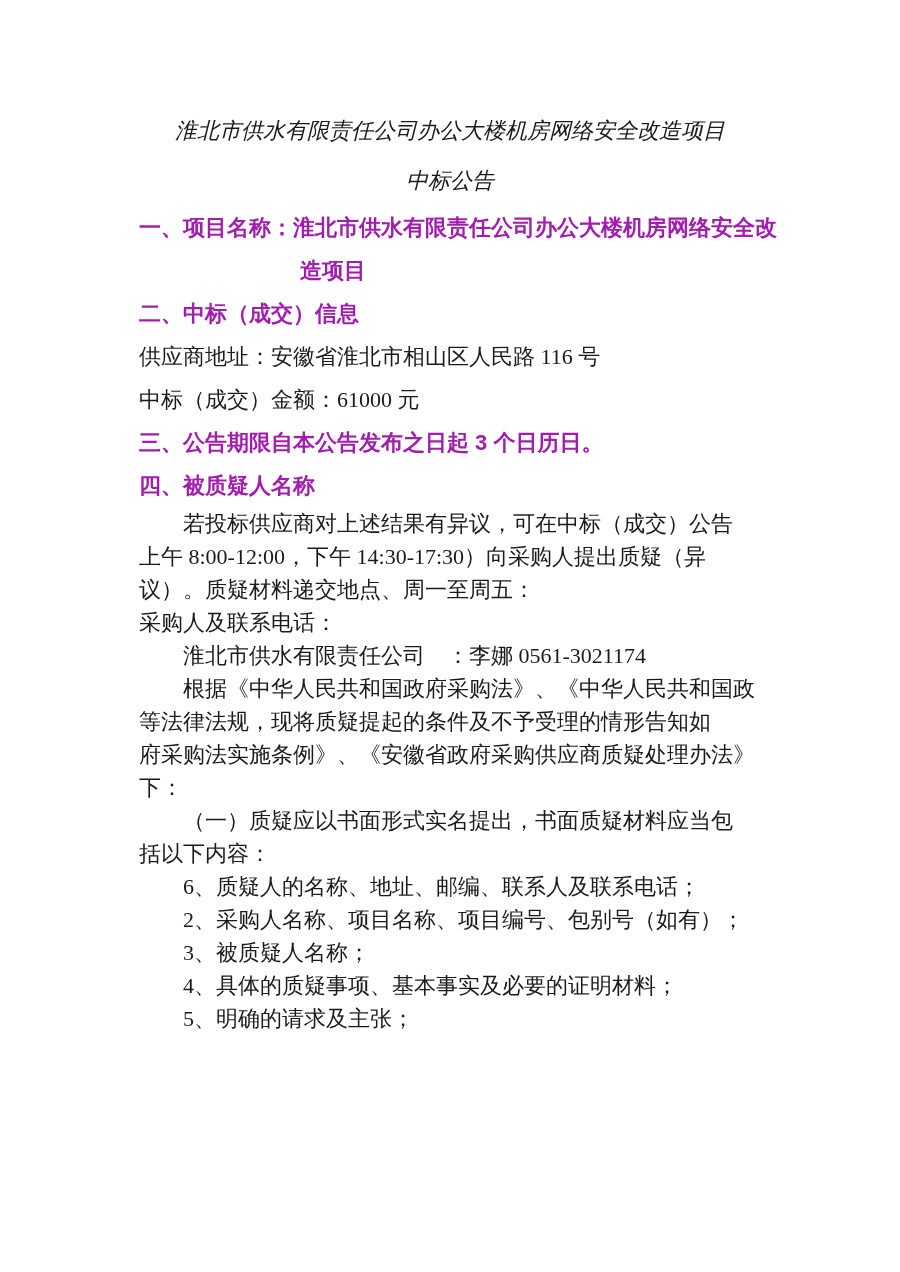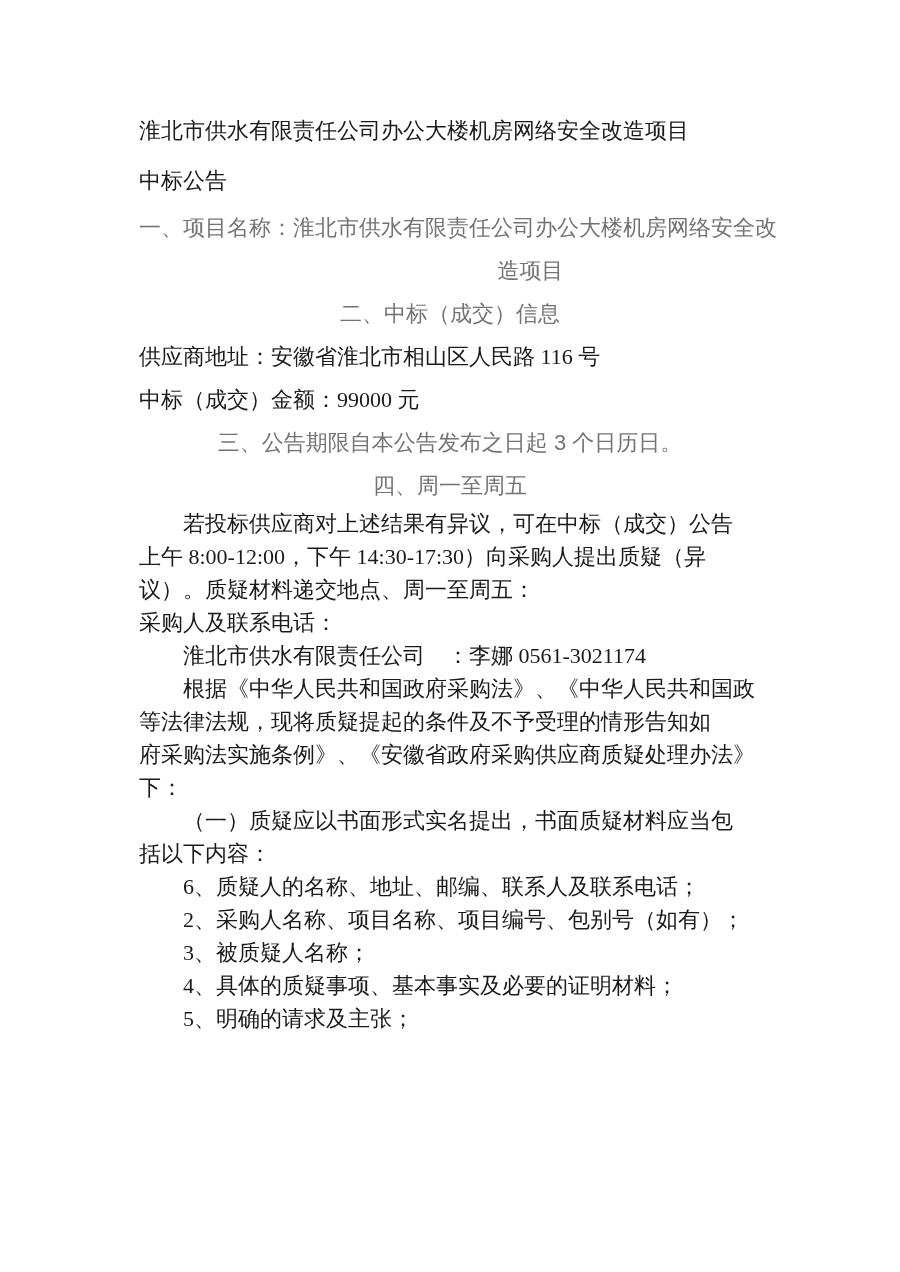--- a/index.html
+++ b/index.html
@@ -18,35 +18,36 @@
     font-family: "Liberation Serif", "DejaVu Serif", serif;
     font-size: 22px;
     overflow: hidden;
   }
   .line {
     white-space: nowrap;
   }
   
   .title-line {
     line-height: 50px;
+    text-align: center;
+    font-style: italic;
   }
   
   .sec {
     line-height: 43px;
   }
   
   .b {
     line-height: 33px;
   }
   
   .hei {
-    font-weight: 400;
-    color: #737373;
+    font-weight: 700;
+    color: #a21caf;
     font-family: "Liberation Sans", "DejaVu Sans", sans-serif;
-    text-align: center;
   }
   
   .indent2 {
     text-indent: 44px;
   }
   
   .hang {
     padding-left: 161px;
   }
 </style>
@@ -56,25 +57,25 @@
 <div class="page">
 
   <div class="line title-line">淮北市供水有限责任公司办公大楼机房网络安全改造项目</div>
   <div class="line title-line">中标公告</div>
 
   <div class="line sec hei">一、项目名称：淮北市供水有限责任公司办公大楼机房网络安全改</div>
   <div class="line sec hei hang">造项目</div>
 
   <div class="line sec hei">二、中标（成交）信息</div>
   <div class="line sec">供应商地址：安徽省淮北市相山区人民路 116 号</div>
-  <div class="line sec">中标（成交）金额：99000 元</div>
+  <div class="line sec">中标（成交）金额：61000 元</div>
 
   <div class="line sec hei">三、公告期限自本公告发布之日起 3 个日历日。</div>
 
-  <div class="line sec hei">四、周一至周五</div>
+  <div class="line sec hei">四、被质疑人名称</div>
 
   <div class="line b indent2">若投标供应商对上述结果有异议，可在中标（成交）公告</div>
   <div class="line b">上午 8:00-12:00，下午 14:30-17:30）向采购人提出质疑（异</div>
   <div class="line b">议）。质疑材料递交地点、周一至周五：</div>
 
   <div class="line b">采购人及联系电话：</div>
   <div class="line b indent2">淮北市供水有限责任公司　：李娜 0561-3021174</div>
 
 
   <div class="line b indent2">根据《中华人民共和国政府采购法》、《中华人民共和国政</div>

